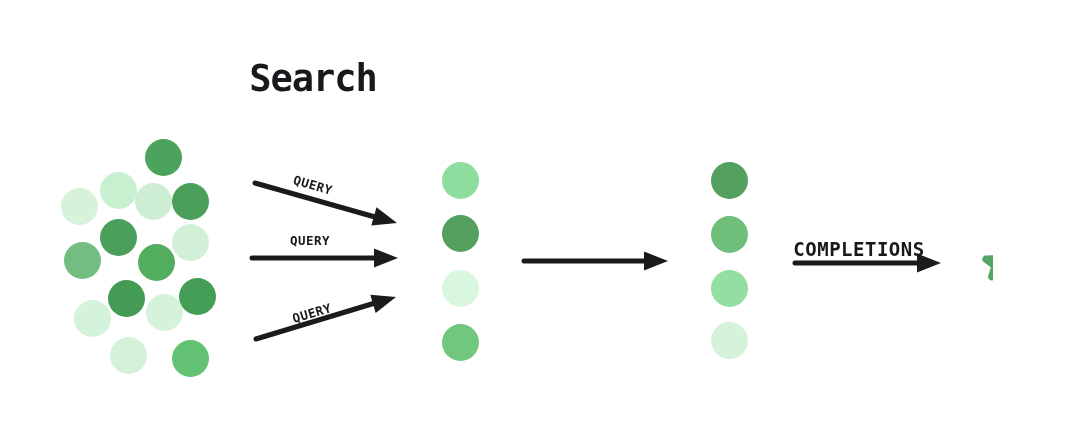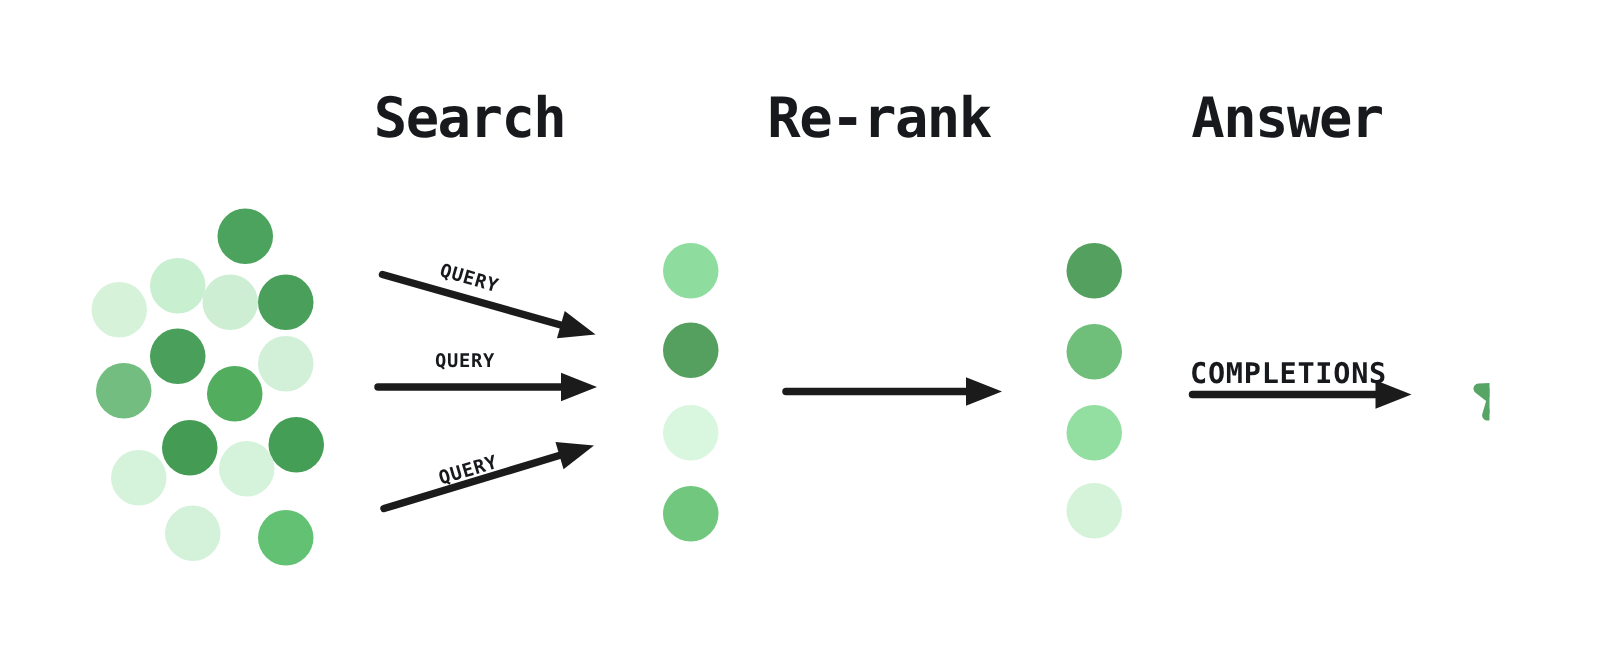--- a/index.html
+++ b/index.html
@@ -38,22 +38,20 @@
   .q2{left:310px;top:240px;transform:translate(-50%,-50%);}
   .q3{left:312px;top:313px;transform:translate(-50%,-50%) rotate(-16.5deg);}
   .clabel{font-size:19px;letter-spacing:0.5px;left:859px;top:249px;transform:translate(-50%,-50%);}
 </style>
 </head>
 <body>
 
 <div class="canvas">
 
   <h2 class="heading h-search">Search</h2>
-  <h2 class="heading h-rerank">Re-rank</h2>
-  <h2 class="heading h-answer">Answer</h2>
 
   <div class="dots">
       <div class="dot" style="left: 144.5px; top: 138.5px; width: 37px; height: 37px; background: rgb(75, 163, 93);"></div>
       <div class="dot" style="left: 99.5px; top: 171.5px; width: 37px; height: 37px; background: rgb(201, 239, 209);"></div>
       <div class="dot" style="left: 60.5px; top: 187.5px; width: 37px; height: 37px; background: rgb(214, 243, 218);"></div>
       <div class="dot" style="left: 134.5px; top: 182.5px; width: 37px; height: 37px; background: rgb(205, 238, 211);"></div>
       <div class="dot" style="left: 171.5px; top: 182.5px; width: 37px; height: 37px; background: rgb(74, 160, 91);"></div>
       <div class="dot" style="left: 99.5px; top: 218.5px; width: 37px; height: 37px; background: rgb(74, 160, 91);"></div>
       <div class="dot" style="left: 63.5px; top: 241.5px; width: 37px; height: 37px; background: rgb(114, 189, 127);"></div>
       <div class="dot" style="left: 137.5px; top: 243.5px; width: 37px; height: 37px; background: rgb(83, 173, 94);"></div>

